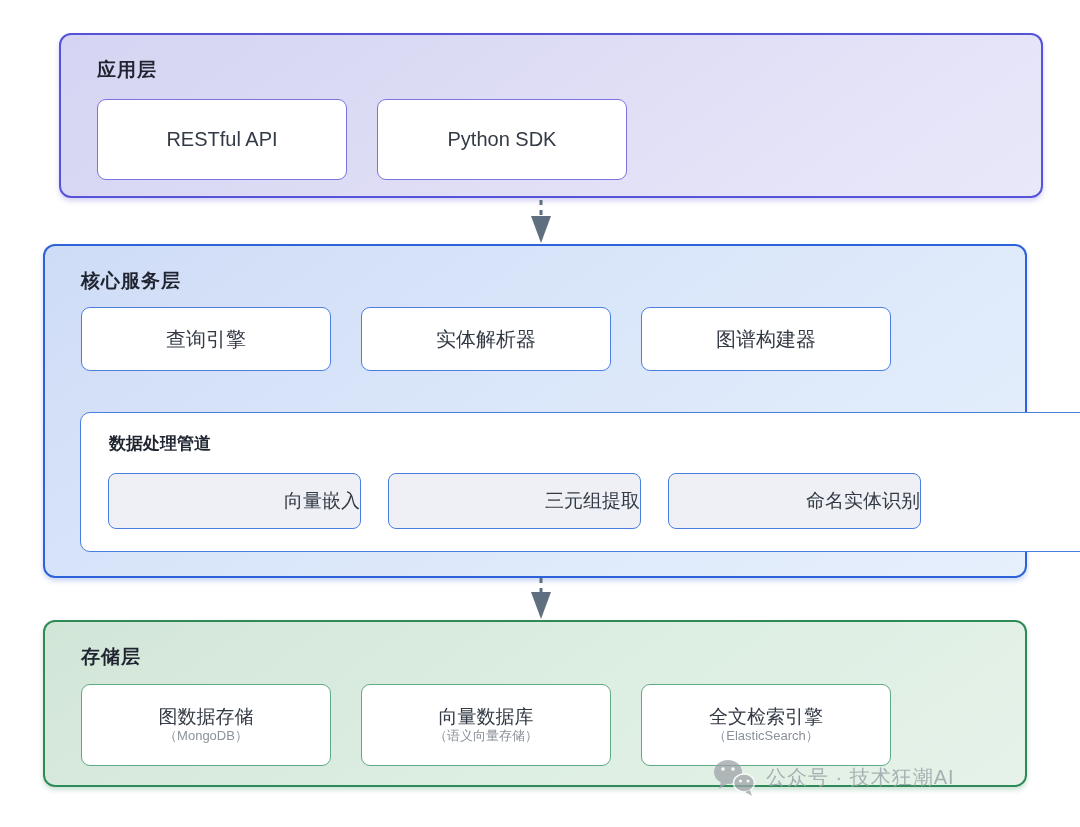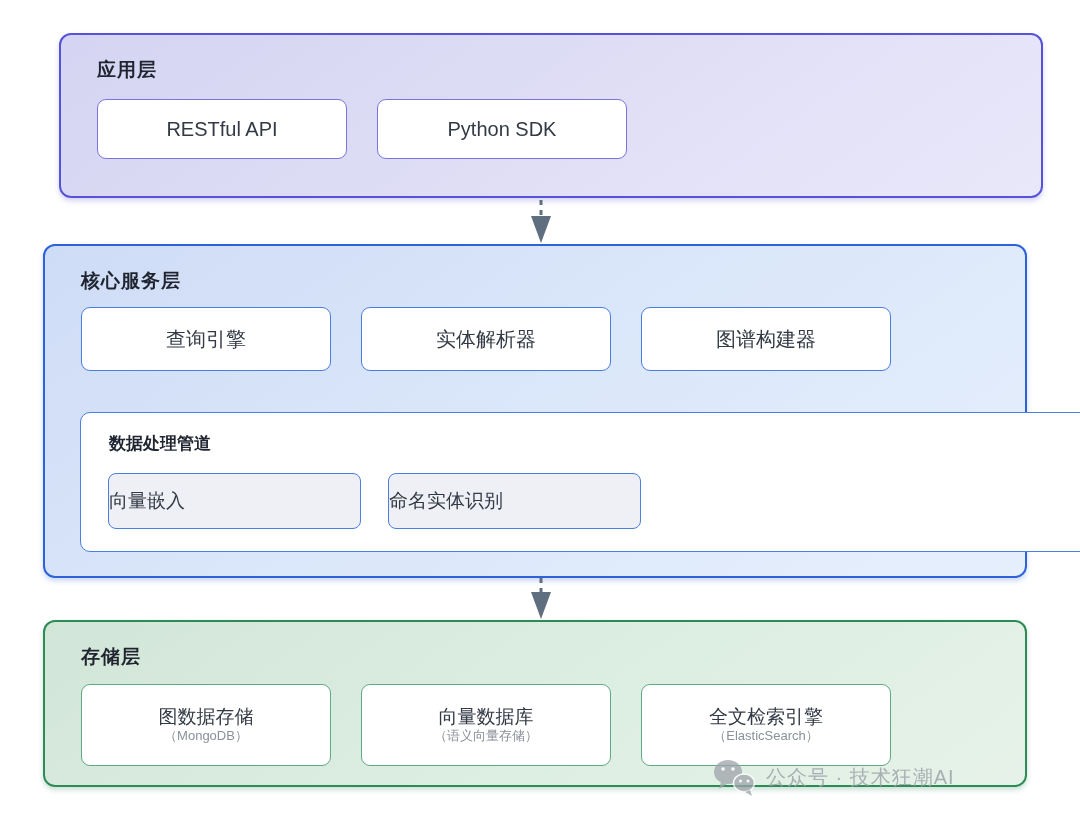--- a/index.html
+++ b/index.html
@@ -66,21 +66,21 @@
     border-radius: 9px;
     display: flex;
     flex-direction: column;
     align-items: center;
     justify-content: center;
     font-size: 20px;
     color: #333a45;
     text-align: center;
   }
   .layer-app .node {
-    height: 60px;
+    height: 81px;
     border: 1.5px solid #7b74e0;
   }
   .layer-core .node-row-services { top: 61px; }
   .layer-core .node {
     height: 64px;
     border: 1.5px solid #4a7ee0;
   }
   .layer-app .node-row-apps { top: 64px; }
   .pipeline {
     position: absolute;
@@ -108,21 +108,21 @@
   }
   .pnode {
     width: 253px;
     height: 56px;
     box-sizing: border-box;
     background: #eef0f5;
     border: 1.5px solid #4a7ee0;
     border-radius: 8px;
     display: flex;
     align-items: center;
-    justify-content: flex-start;
+    justify-content: flex-end;
     font-size: 19px;
     color: #333a45;
   }
   .layer-storage .node-row-stores { top: 62px; }
   .layer-storage .node {
     height: 82px;
     border: 1.5px solid #5fa985;
   }
   .store-title {
     font-size: 19px;
@@ -192,20 +192,23 @@
       <div class="node">
         <span>图谱构建器</span>
       </div>
     </div>
 
     <div class="pipeline">
       <div class="pipeline-label">数据处理管道</div>
       <div class="node-row">
         <div class="pnode">
           <span>向量嵌入</span>
+        </div>
+        <div class="pnode">
+          <span>三元组提取</span>
         </div>
         <div class="pnode">
           <span>命名实体识别</span>
         </div>
       </div>
     </div>
   </div>
 
   <svg class="flow-arrow flow-arrow-2" viewBox="0 0 26 42">
     <line x1="13" y1="0" x2="13" y2="17" stroke="#5f6f80" stroke-width="3" stroke-dasharray="5 5"></line>

